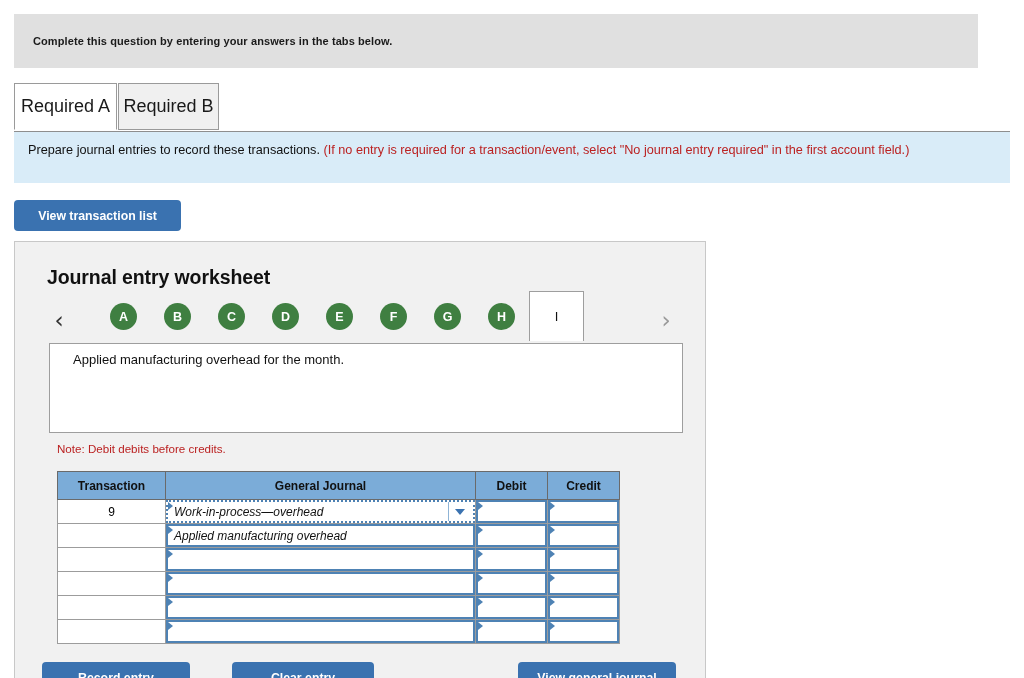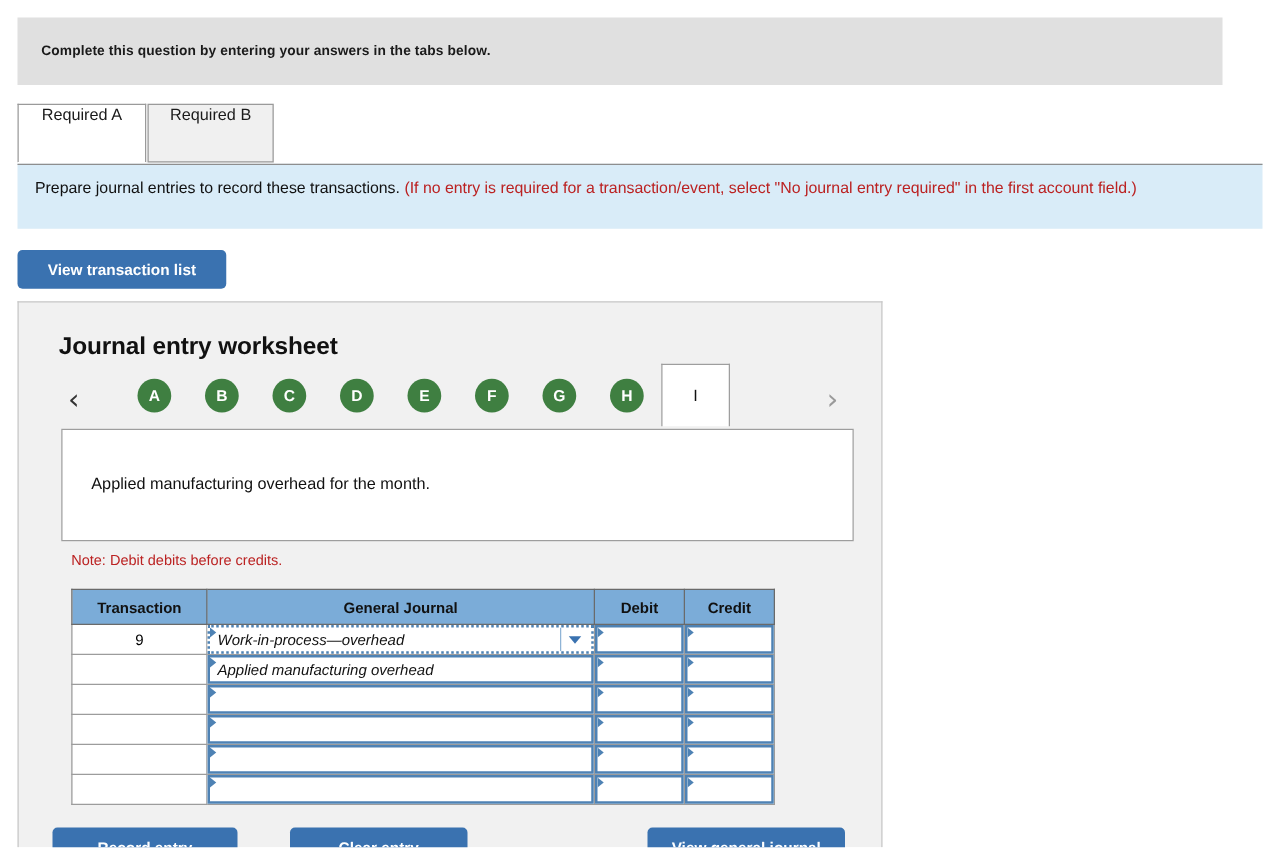--- a/index.html
+++ b/index.html
@@ -45,23 +45,23 @@
     width: 964px;
     height: 48px;
   }
   .req-tab {
     position: absolute;
     top: 0;
     height: 47px;
     box-sizing: border-box;
     border: 1px solid #9a9a9a;
     display: flex;
-    align-items: flex-start;
+    align-items: center;
     justify-content: center;
-    font-size: 13px;
+    font-size: 18px;
     color: #1a1a1a;
     background: #f0f0f0;
   }
   .req-tab.active {
     background: #ffffff;
     border-bottom: 1px solid #ffffff;
     z-index: 3;
   }
   .req-tab-a { left: 0; width: 103px; }
   .req-tab-b { left: 104px; width: 101px; }
@@ -190,21 +190,21 @@
   
   .desc-box {
     position: absolute;
     left: 34px;
     top: 101px;
     width: 634px;
     height: 90px;
     background: #ffffff;
     border: 1px solid #9e9e9e;
     box-sizing: border-box;
-    padding: 35px 0 0 23px;
+    padding: 8px 0 0 23px;
     font-size: 13px;
     color: #111111;
     z-index: 2;
   }
   .note {
     position: absolute;
     left: 42px;
     top: 200px;
     font-size: 11.6px;
     color: #bb2222;

